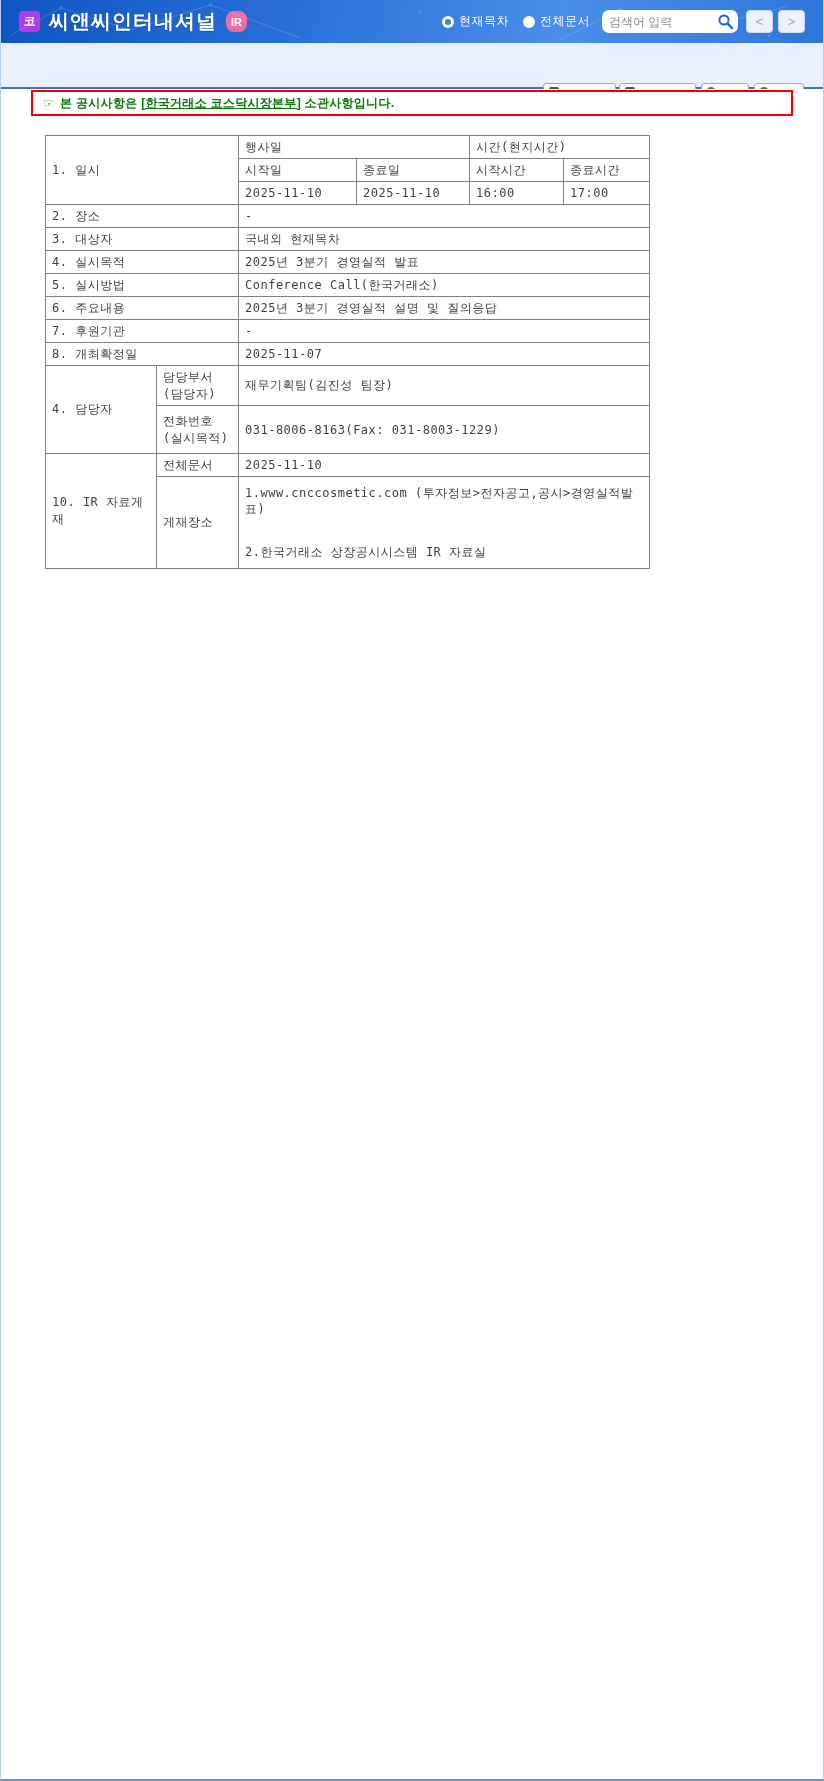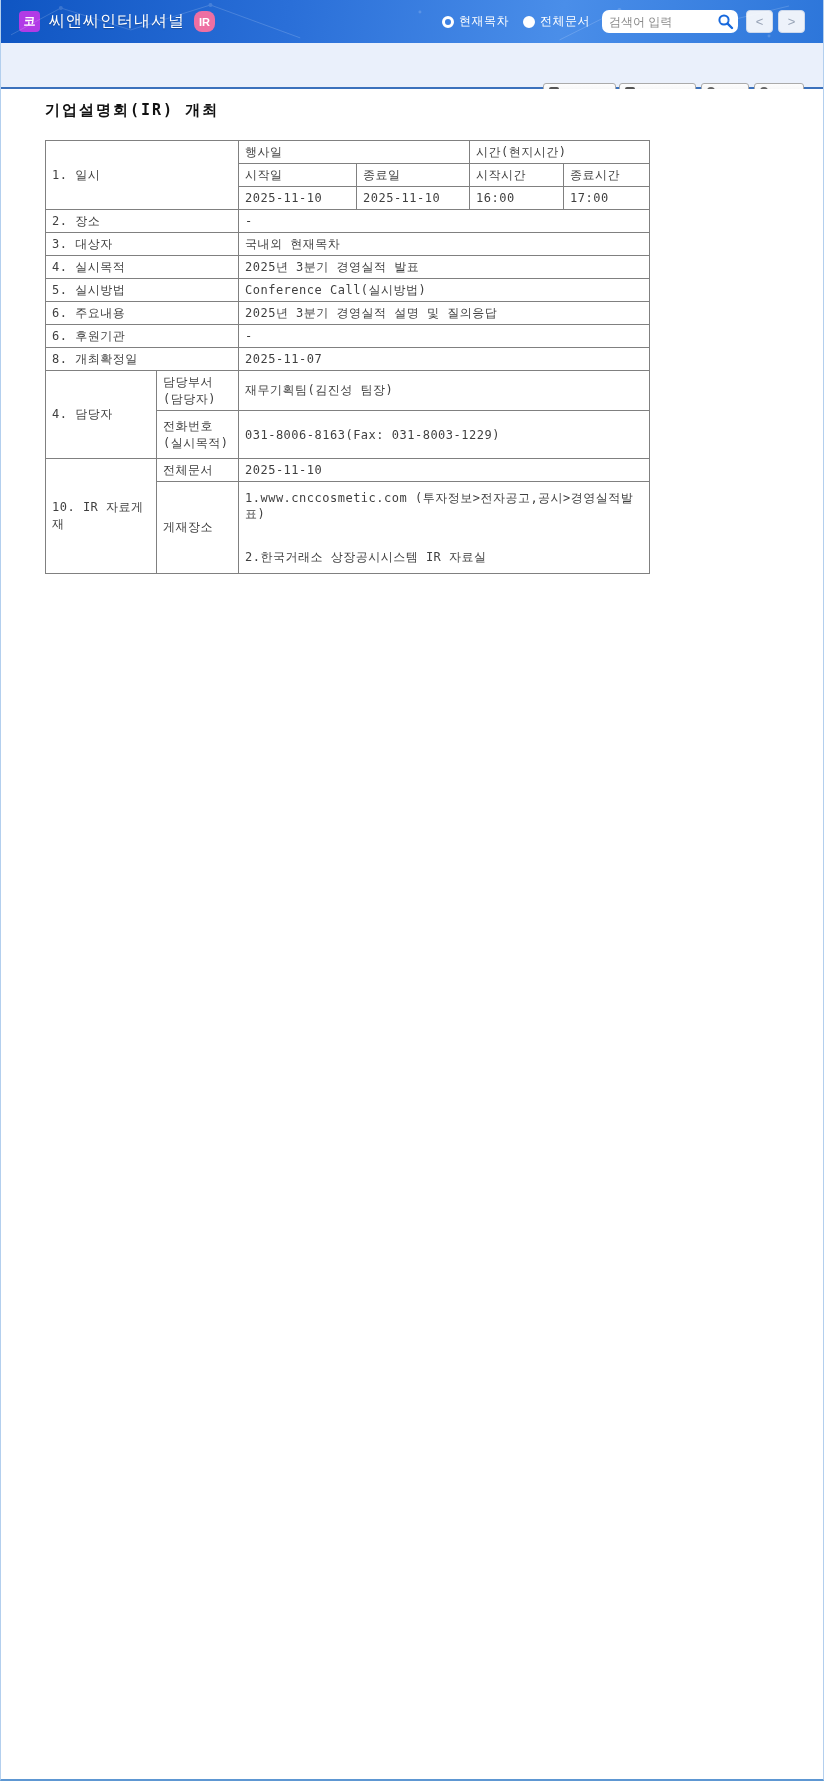--- a/index.html
+++ b/index.html
@@ -11,21 +11,21 @@
 
   
   .topbar { position:absolute; left:0; top:0; width:100%; height:43px;
             background:linear-gradient(100deg,#0f55c2 0%,#2a6fd8 35%,#4a8ee9 68%,#2d76da 100%);
             display:flex; align-items:center; padding:0 18px; z-index:3; }
   .net-pattern { position:absolute; inset:0; opacity:.16; pointer-events:none; }
   .badge { height:21px; min-width:21px; border-radius:4px; color:#fff; font-weight:bold;
            display:inline-flex; align-items:center; justify-content:center; font-size:12px; }
   .badge-market { background:#b13be6; margin-right:9px; }
   .badge-ir { background:#ee6fa2; margin-left:9px; font-size:11px; padding:0 3px;border-radius:8px; }
-  .company { color:#fff; font-size:16px; font-weight:normal; letter-spacing:1px;
+  .company { color:#fff; font-size:20px; font-weight:bold; letter-spacing:1px;
              text-shadow:0 1px 1px rgba(0,0,0,.25); }
   .top-spacer { flex:1; }
   .radio-group { display:flex; align-items:center; gap:14px; margin-right:12px; }
   .radio-item { display:flex; align-items:center; gap:5px; cursor:pointer;text-align:right; }
   .radio-dot { width:12px; height:12px; border-radius:50%; border:3px solid #fff; }
   .radio-dot.unselected { background:transparent; }
   .radio-dot.selected { background:#fff; }
   .radio-label { color:#fff; font-size:12px; letter-spacing:.5px; }
   .searchbox { width:136px; height:23px; background:#fff; border-radius:7px;
                display:flex; align-items:center; padding:0 4px 0 7px; }
@@ -147,22 +147,26 @@
   </button>
   <button class="peek-btn" style="left:700px;width:48px;">
     <span class="ic-circle"></span>
   </button>
   <button class="peek-btn" style="left:753px;width:50px;">
     <span class="ic-circle"></span>
   </button>
 
   <div class="doc-area">
 
-
-    <div class="doc-title">기업설명회(IR) 개최</div>
+    <div class="notice">
+      <span class="notice-text">
+        <span class="hand">☞</span><span>본 공시사항은 </span><span class="u">[한국거래소 코스닥시장본부]</span><span> 소관사항입니다.</span>
+      </span>
+    </div>
+
 
     <table class="disclosure">
       <colgroup>
         <col style="width:111px">
           <col style="width:82px">
           <col style="width:118px">
         <col style="width:113px">
           <col style="width:94px">
           <col style="width:86px">
       </colgroup>
@@ -191,28 +195,28 @@
         <tr>
           <td colspan="2">3. 대상자</td>
           <td colspan="4">국내외 현재목차</td>
         </tr>
         <tr>
           <td colspan="2">4. 실시목적</td>
           <td colspan="4">2025년 3분기 경영실적 발표</td>
         </tr>
         <tr>
           <td colspan="2">5. 실시방법</td>
-          <td colspan="4">Conference Call(실시방법)</td>
+          <td colspan="4">Conference Call(한국거래소)</td>
         </tr>
         <tr>
           <td colspan="2">6. 주요내용</td>
           <td colspan="4">2025년 3분기 경영실적 설명 및 질의응답</td>
         </tr>
         <tr>
-          <td colspan="2">6. 후원기관</td>
+          <td colspan="2">7. 후원기관</td>
           <td colspan="4">-</td>
         </tr>
         <tr>
           <td colspan="2">8. 개최확정일</td>
           <td colspan="4">2025-11-07</td>
         </tr>
         <tr class="h40">
           <td rowspan="2">4. 담당자</td>
           <td class="two-line">
             <span>담당부서</span>

